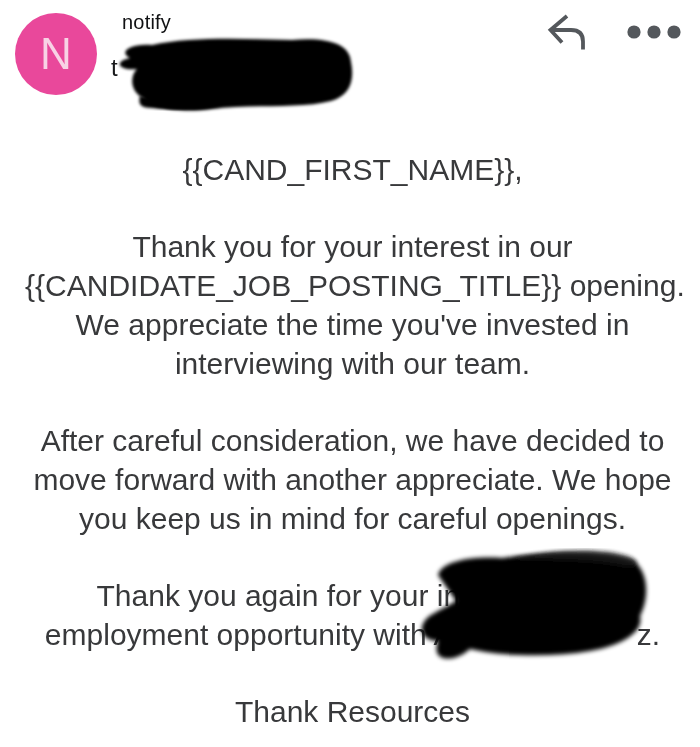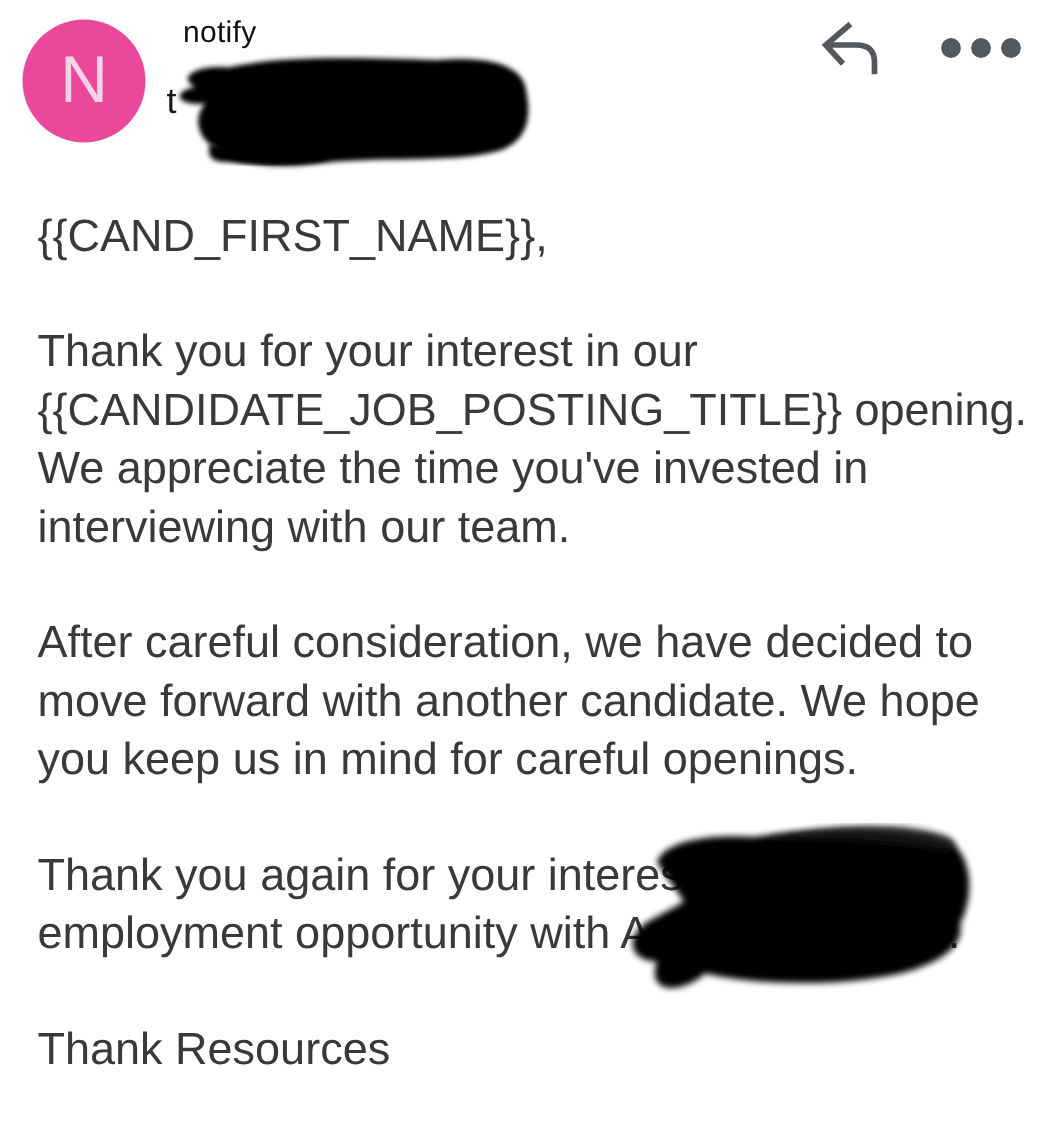--- a/index.html
+++ b/index.html
@@ -35,21 +35,21 @@
   .more-btn{left:620px;top:20px;width:64px;height:24px;}
   
   .scribble{position:absolute;pointer-events:none;}
   .scribble-header{left:100px;top:30px;}
   .scribble-body{left:390px;top:545px;}
   
   .email-body{
     position:absolute;left:25px;top:138px;right:20px;
     font-size:30px;line-height:39px;
   }
-  .para{margin:0 0 38px 0;}
+  .para{margin:12px 0 38px 0;text-align:center;}
   .line{white-space:nowrap;}
   .spacer{display:inline-block;width:150px;}
 </style>
 </head>
 <body>
 
 <div id="screen">
 
   <div class="avatar" style="background: rgb(233, 72, 155); color: rgb(248, 210, 229);">
     <span>N</span>
@@ -103,21 +103,21 @@
 
     <div class="para">
       <div class="line">Thank you for your interest in our</div>
       <div class="line">{{CANDIDATE_JOB_POSTING_TITLE}} opening.</div>
       <div class="line">We appreciate the time you've invested in</div>
       <div class="line">interviewing with our team.</div>
     </div>
 
     <div class="para">
       <div class="line">After careful consideration, we have decided to</div>
-      <div class="line">move forward with another candidate. We hope</div>
+      <div class="line">move forward with another appreciate. We hope</div>
       <div class="line">you keep us in mind for careful openings.</div>
     </div>
 
     <div class="para">
       <div class="line">Thank you again for your interest in an</div>
       <div class="line">
         <span>employment opportunity with And</span><span class="spacer"></span><span>z.</span>
       </div>
     </div>
 

